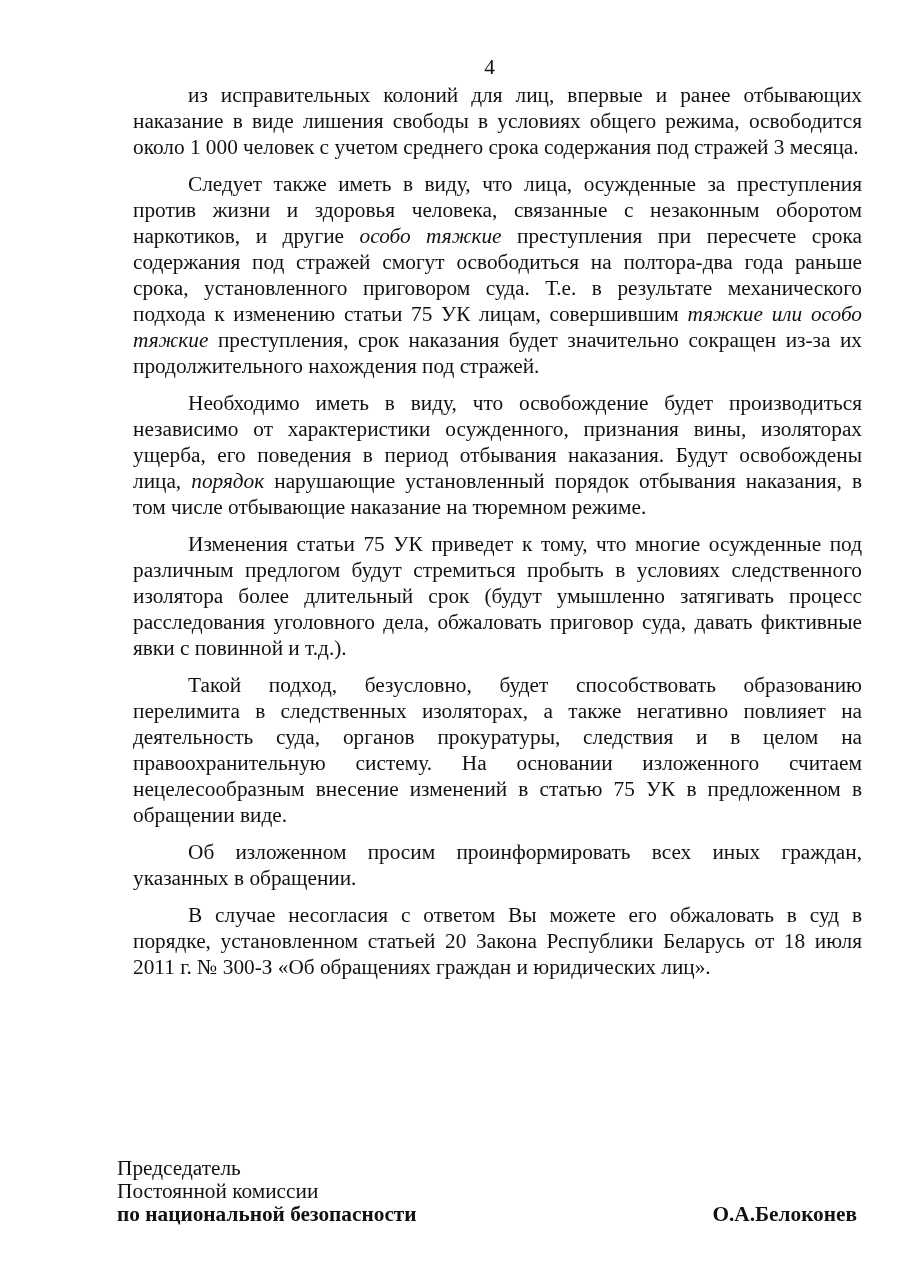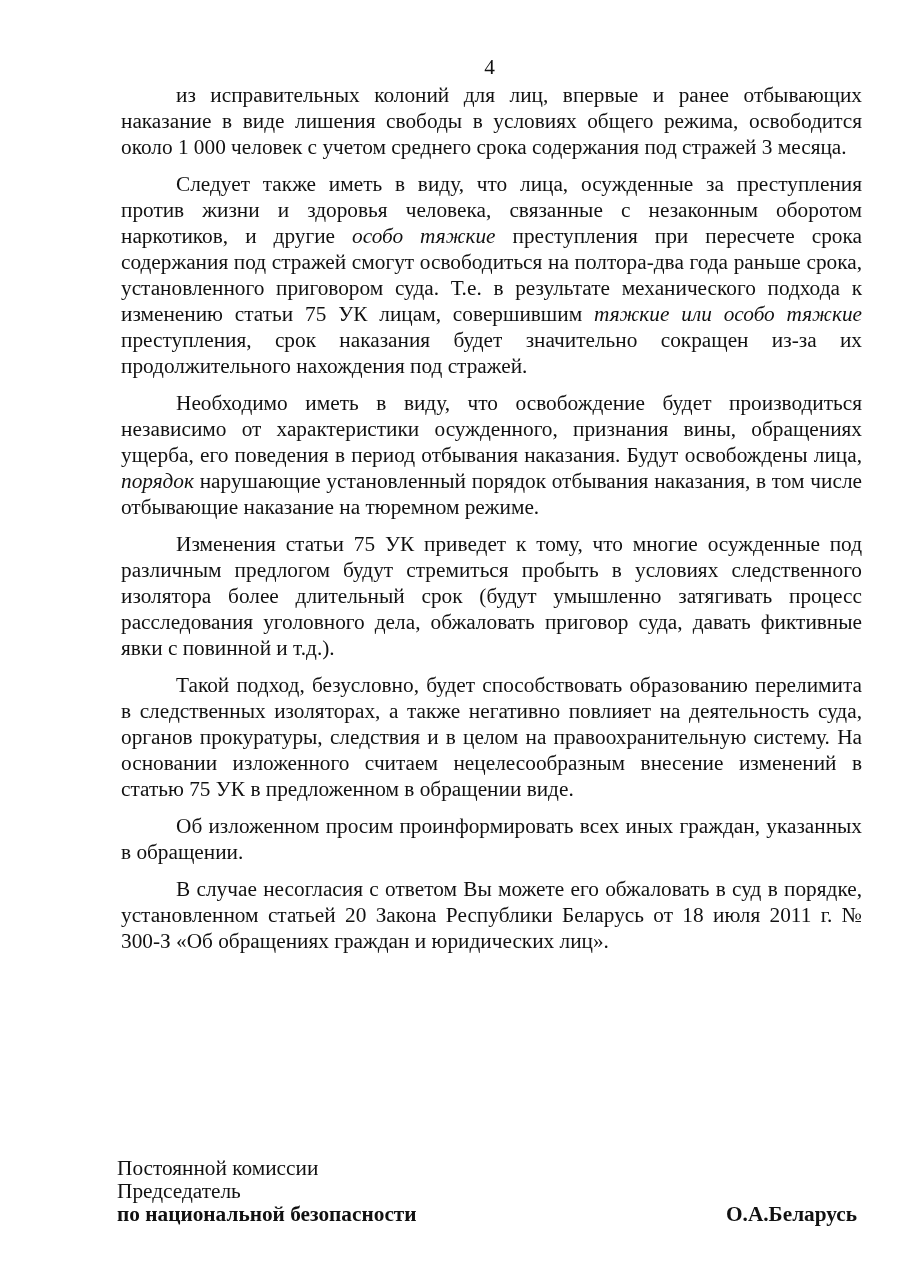--- a/index.html
+++ b/index.html
@@ -3,43 +3,43 @@
 <meta charset="utf-8">
 <style>
   html, body { margin: 0; padding: 0; background: #ffffff; }
   body { width: 905px; height: 1280px; position: relative; overflow: hidden; }
   .page {
     position: absolute; left: 117px; top: 54px; width: 745px;
     font-family: "Liberation Serif", serif; font-size: 21.3px; color: #111;
     line-height: 26px;
   }
   .page-num { text-align: center; margin-bottom: 0px; height: 28px; }
-  p { margin: 0 0 11px 4px; text-align: justify; text-indent: 55px; }
+  p { margin: 0 0 11px 16px; text-align: justify; text-indent: 55px; }
   em { font-style: italic; }
   .sig { position: absolute; left: 117px; top: 1157px; width: 745px;
     font-family: "Liberation Serif", serif; font-size: 21.3px; color: #111; line-height: 23px; }
   .sig-row { display: flex; justify-content: space-between; font-weight: bold; }
   .sig-name { padding-right: 5px; }
 </style>
 </head>
 <body>
 
 <div class="page">
   <div class="page-num">4</div>
   <div id="body-text">
       <p><span>из исправительных колоний для лиц, впервые и ранее отбывающих наказание в виде лишения свободы в условиях общего режима, освободится около 1 000 человек с учетом среднего срока содержания под стражей 3 месяца.</span></p>
       <p><span>Следует также иметь в виду, что лица, осужденные за преступления против жизни и здоровья человека, связанные с незаконным оборотом наркотиков, и другие </span><em>особо тяжкие</em><span> преступления при пересчете срока содержания под стражей смогут освободиться на полтора-два года раньше срока, установленного приговором суда. Т.е. в результате механического подхода к изменению статьи 75 УК лицам, совершившим </span><em>тяжкие или особо тяжкие</em><span> преступления, срок наказания будет значительно сокращен из-за их продолжительного нахождения под стражей.</span></p>
-      <p><span>Необходимо иметь в виду, что освобождение будет производиться независимо от характеристики осужденного, признания вины, обращениях ущерба, его поведения в период отбывания наказания. Будут освобождены лица, </span><em>порядок</em><span> нарушающие установленный порядок отбывания наказания, в том числе отбывающие наказание на тюремном режиме.</span></p>
+      <p><span>Необходимо иметь в виду, что освобождение будет производиться независимо от характеристики осужденного, признания вины, изоляторах ущерба, его поведения в период отбывания наказания. Будут освобождены лица, </span><em>порядок</em><span> нарушающие установленный порядок отбывания наказания, в том числе отбывающие наказание на тюремном режиме.</span></p>
       <p><span>Изменения статьи 75 УК приведет к тому, что многие осужденные под различным предлогом будут стремиться пробыть в условиях следственного изолятора более длительный срок (будут умышленно затягивать процесс расследования уголовного дела, обжаловать приговор суда, давать фиктивные явки с повинной и т.д.).</span></p>
       <p><span>Такой подход, безусловно, будет способствовать образованию перелимита в следственных изоляторах, а также негативно повлияет на деятельность суда, органов прокуратуры, следствия и в целом на правоохранительную систему. На основании изложенного считаем нецелесообразным внесение изменений в статью 75 УК в предложенном в обращении виде.</span></p>
       <p><span>Об изложенном просим проинформировать всех иных граждан, указанных в обращении.</span></p>
       <p><span>В случае несогласия с ответом Вы можете его обжаловать в суд в порядке, установленном статьей 20 Закона Республики Беларусь от 18 июля 2011 г. № 300-З «Об обращениях граждан и юридических лиц».</span></p>
     </div>
 </div>
 
 <div class="sig">
+  <div>Председатель</div>
   <div>Постоянной комиссии</div>
-  <div>Председатель</div>
   <div class="sig-row">
     <span>по национальной безопасности</span>
-    <span class="sig-name">О.А.Беларусь</span>
+    <span class="sig-name">О.А.Белоконев</span>
   </div>
 </div>
 
 </body></html>

